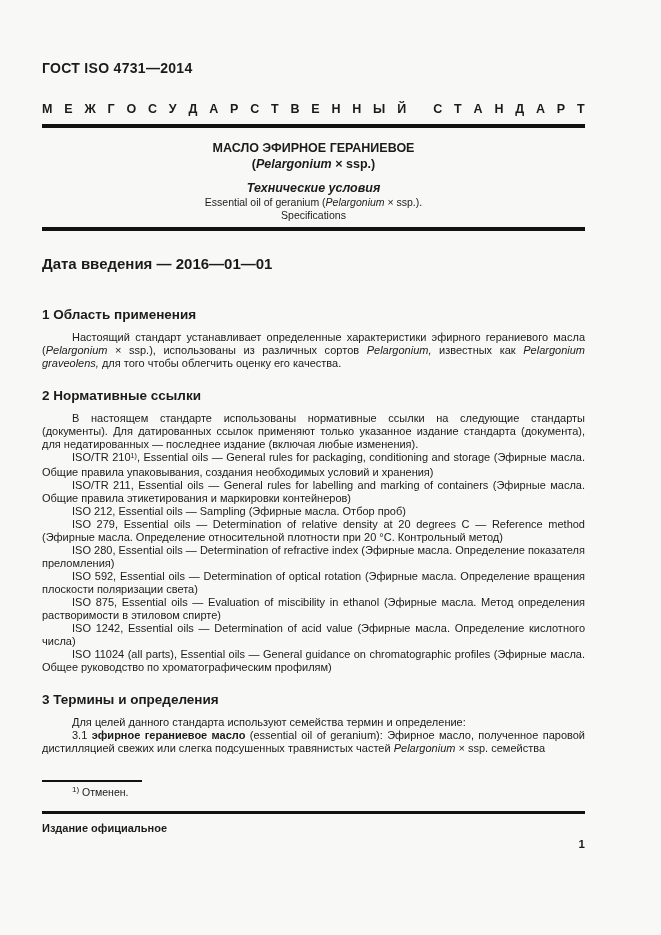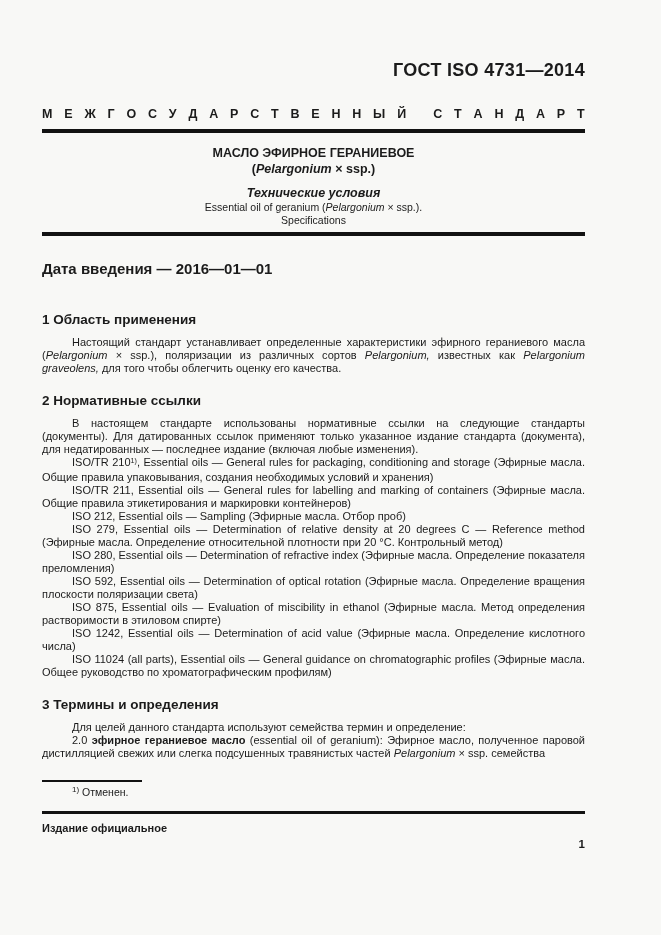--- a/index.html
+++ b/index.html
@@ -17,23 +17,22 @@
     overflow:hidden;
   }
   .page{
     position:absolute;
     left:42px;top:0;
     width:543px;
   }
   
   .doc-code{
     margin-top:60px;
-    text-align:right;
-    font-weight:bold;
-    font-size:18px;
+    font-weight:bold;
+    font-size:14px;
     letter-spacing:.3px;
   }
   .category-caption{
     margin-top:27px;
     display:flex;
     justify-content:space-between;
     font-weight:bold;
     font-size:12.5px;
     line-height:13px;
   }
@@ -166,39 +165,39 @@
     <div>Specifications</div>
   </div>
 
   <div class="rule rule-title"></div>
 
   <div class="date-line">Дата введения — 2016—01—01</div>
 
   <main id="doc-main">
       <section>
         <h2>1 Область применения</h2>
-        <p class="body"><span>Настоящий стандарт устанавливает определенные характеристики эфирного гераниевого масла (</span><span class="run-i">Pelargonium</span><span> × ssp.), поляризации из различных сортов </span><span class="run-i">Pelargonium,</span><span> известных как </span><span class="run-i">Pelargonium graveolens,</span><span> для того чтобы облегчить оценку его качества.</span></p>
+        <p class="body"><span>Настоящий стандарт устанавливает определенные характеристики эфирного гераниевого масла (</span><span class="run-i">Pelargonium</span><span> × ssp.), использованы из различных сортов </span><span class="run-i">Pelargonium,</span><span> известных как </span><span class="run-i">Pelargonium graveolens,</span><span> для того чтобы облегчить оценку его качества.</span></p>
       </section>
       <section>
         <h2>2 Нормативные ссылки</h2>
         <p class="body"><span>В настоящем стандарте использованы нормативные ссылки на следующие стандарты (документы). Для датированных ссылок применяют только указанное издание стандарта (документа), для недатированных — последнее издание (включая любые изменения).</span></p>
         <p class="body"><span>ISO/TR 210</span><span class="run-sup">1)</span><span>, Essential oils — General rules for packaging, conditioning and storage (Эфирные масла. Общие правила упаковывания, создания необходимых условий и хранения)</span></p>
         <p class="body"><span>ISO/TR 211, Essential oils — General rules for labelling and marking of containers (Эфирные масла. Общие правила этикетирования и маркировки контейнеров)</span></p>
         <p class="body"><span>ISO 212, Essential oils — Sampling (Эфирные масла. Отбор проб)</span></p>
         <p class="body"><span>ISO 279, Essential oils — Determination of relative density at 20 degrees C — Reference method (Эфирные масла. Определение относительной плотности при 20 °C. Контрольный метод)</span></p>
         <p class="body"><span>ISO 280, Essential oils — Determination of refractive index (Эфирные масла. Определение показателя преломления)</span></p>
         <p class="body"><span>ISO 592, Essential oils — Determination of optical rotation (Эфирные масла. Определение вращения плоскости поляризации света)</span></p>
         <p class="body"><span>ISO 875, Essential oils — Evaluation of miscibility in ethanol (Эфирные масла. Метод определения растворимости в этиловом спирте)</span></p>
         <p class="body"><span>ISO 1242, Essential oils — Determination of acid value (Эфирные масла. Определение кислотного числа)</span></p>
         <p class="body"><span>ISO 11024 (all parts), Essential oils — General guidance on chromatographic profiles (Эфирные масла. Общее руководство по хроматографическим профилям)</span></p>
       </section>
       <section>
         <h2>3 Термины и определения</h2>
         <p class="body"><span>Для целей данного стандарта используют семейства термин и определение:</span></p>
-        <p class="body"><span>2.0 </span><span class="run-b">эфирное гераниевое масло</span><span> (essential oil of geranium): Эфирное масло, полученное паровой дистилляцией свежих или слегка подсушенных травянистых частей </span><span class="run-i">Pelargonium</span><span> × ssp. семейства</span></p>
+        <p class="body"><span>3.1 </span><span class="run-b">эфирное гераниевое масло</span><span> (essential oil of geranium): Эфирное масло, полученное паровой дистилляцией свежих или слегка подсушенных травянистых частей </span><span class="run-i">Pelargonium</span><span> × ssp. семейства</span></p>
       </section>
     </main>
 
 </div>
 
 <div class="footnote-block">
   <div class="rule footnote-rule"></div>
   <p class="footnote-text"><sup class="fn">1)</sup> <span>Отменен.</span></p>
 </div>
 

